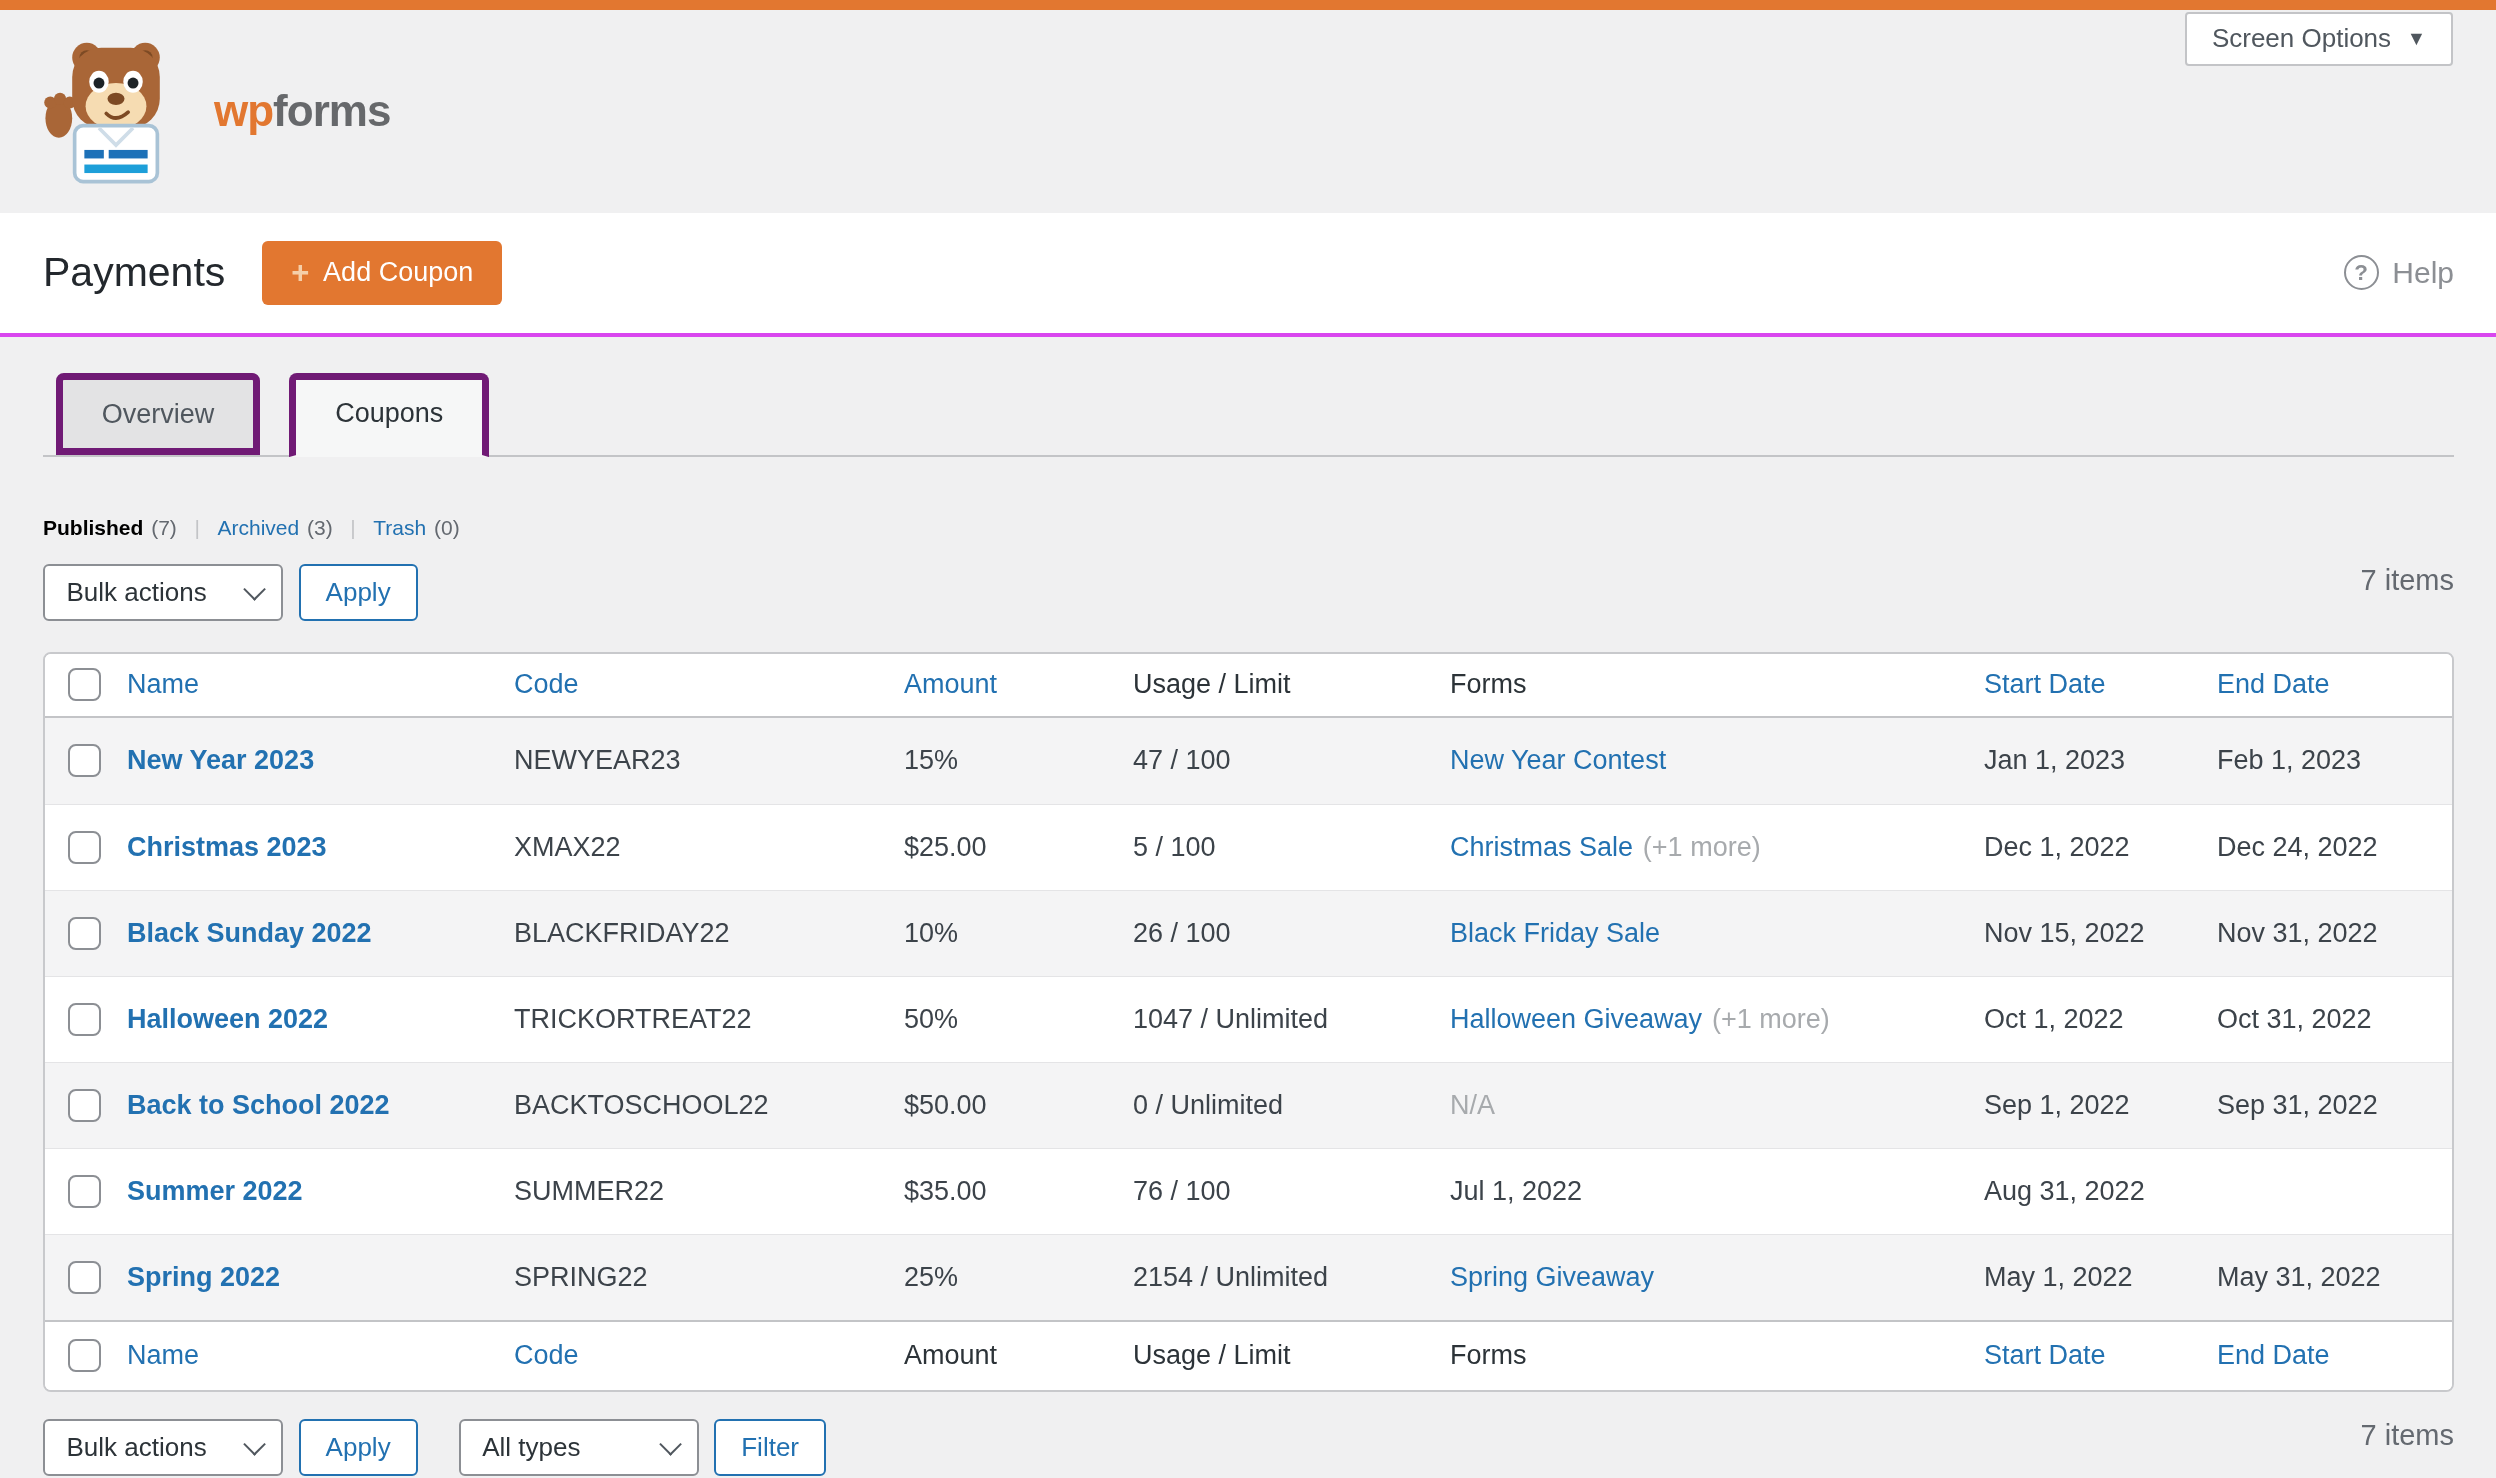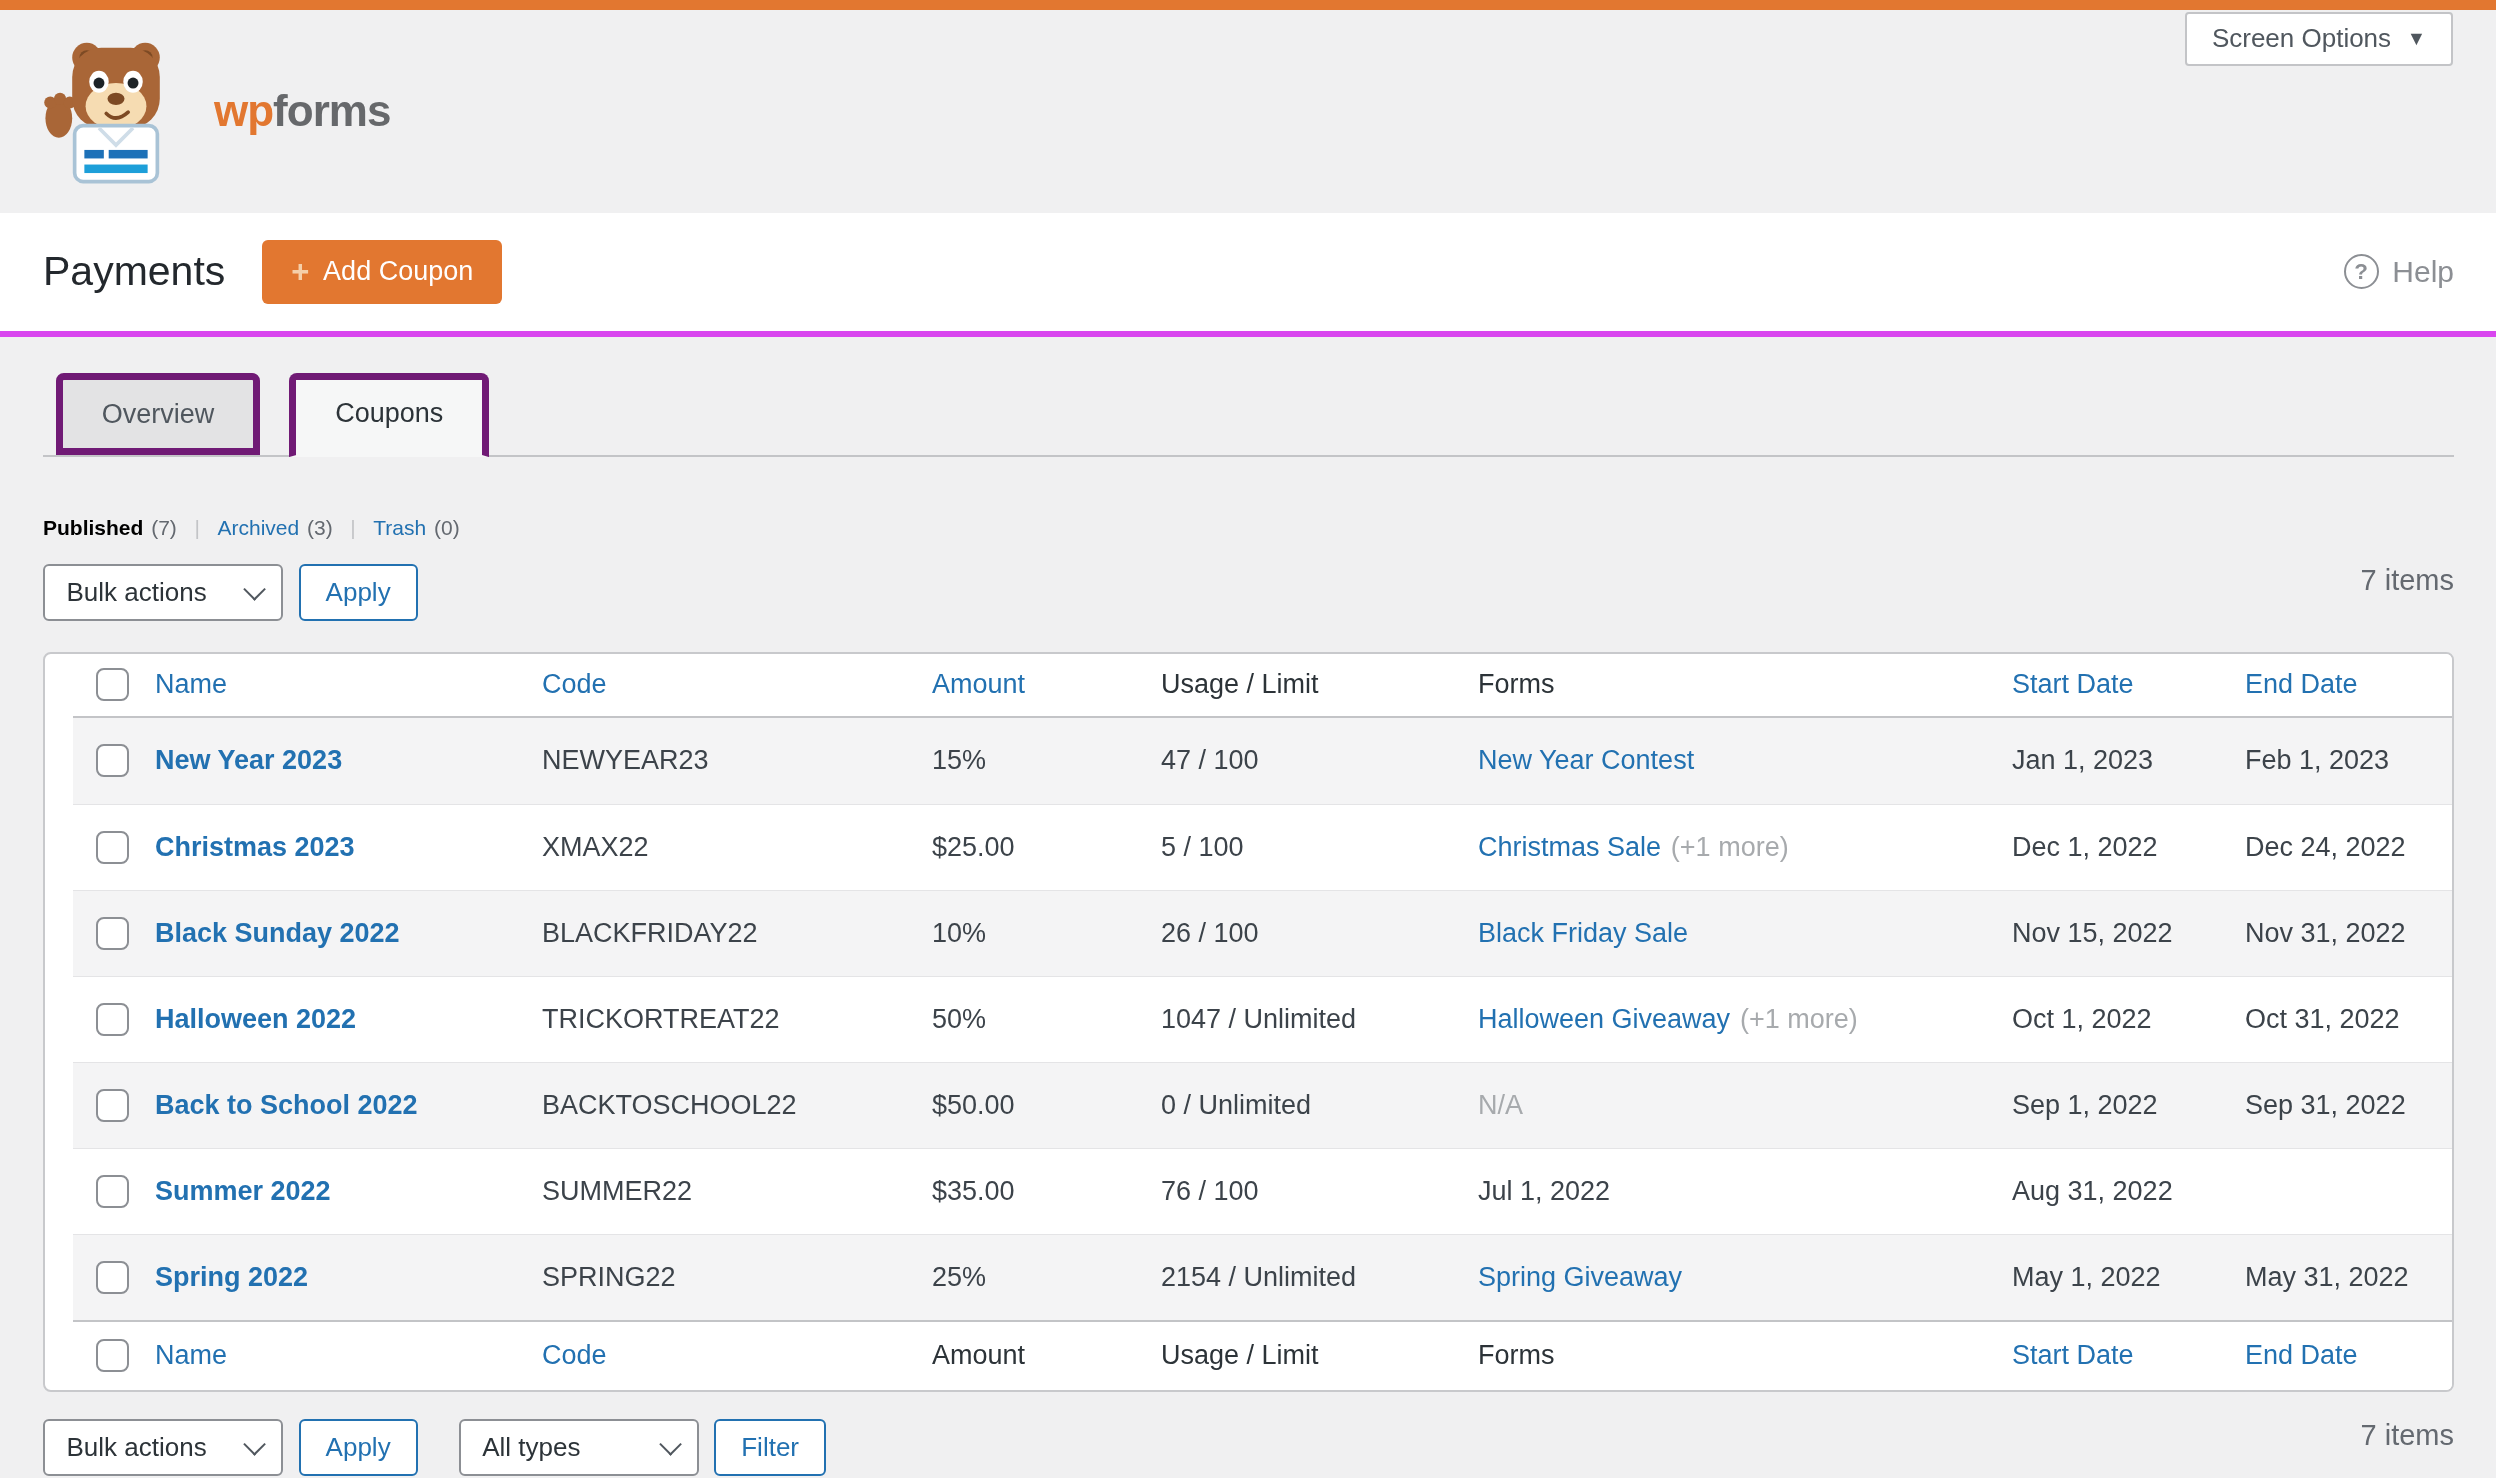--- a/index.html
+++ b/index.html
@@ -24,21 +24,21 @@
   
   .logo-header { height: 203px; background: #f0f0f1; display: flex; align-items: center; padding: 0 43px; }
   .logo { display: flex; align-items: center; gap: 25px; }
   .logo svg { width: 146px; height: 146px; display: block; }
   .logo-text { font-size: 44px; font-weight: 700; letter-spacing: -1px; }
   .logo-text .wp { color: #e27730; }
   .logo-text .forms { color: #66686b; }
 
   
   .page-bar {
-    height: 124px; background: #fff; border-bottom: 6px solid #d946ef;
+    height: 124px; background: #fff; border-bottom: 4px solid #d946ef;
     display: flex; align-items: center; padding: 0 43px;
   }
   .page-title { font-size: 41px; font-weight: 400; color: #23282d; }
   .add-coupon {
     margin-left: 37px; background: #e27730; color: #fff; border: none;
     font-size: 27px; font-family: inherit; padding: 16.6px 29px; border-radius: 5.9px;
     display: flex; align-items: center; gap: 13.7px; cursor: pointer;
   }
   .add-coupon .plus { color: #f5cfa9; font-size: 31px; font-weight: 700; line-height: 1; }
   .help-link { margin-left: auto; display: flex; align-items: center; gap: 13.7px; color: #8c8f94; font-size: 30px; cursor: pointer; }
@@ -81,21 +81,20 @@
     height: 57px; margin-left: 15.6px; background: #fff; border: 2px solid #2271b1; border-radius: 5.9px;
     color: #2271b1; font-size: 26px; font-family: inherit; padding: 0 25px; cursor: pointer;
   }
   .toolbar .gap { width: 41px; }
   .items-count { margin-left: auto; font-size: 29px; color: #646970; }
 
   
   .list-table {
     margin-top: 31px; background: #fff; border: 2px solid #c8c9cc; border-radius: 7.8px;
     overflow: hidden;
-    padding-left: 28px;
   }
   .trow { display: grid; grid-template-columns: 82px 387px 390px 229px 317px 534px 233px 1fr; align-items: center; }
   .trow.head { height: 64px; border-bottom: 2px solid #c3c4c7; background: #fff; }
   .trow.foot { height: 70px; border-top: 2px solid #c3c4c7; background: #fff; }
   .trow.data { height: 86px; }
   .trow.data.stripe { background: #f4f4f5; }
   .trow.data + .trow.data { border-top: 1px solid #e4e4e6; }
   .cell { font-size: 27px; color: #3c434a; padding-right: 19.5px; overflow: hidden; white-space: nowrap; }
   .cell.cb { padding-left: 23.4px; }
   .checkbox {

